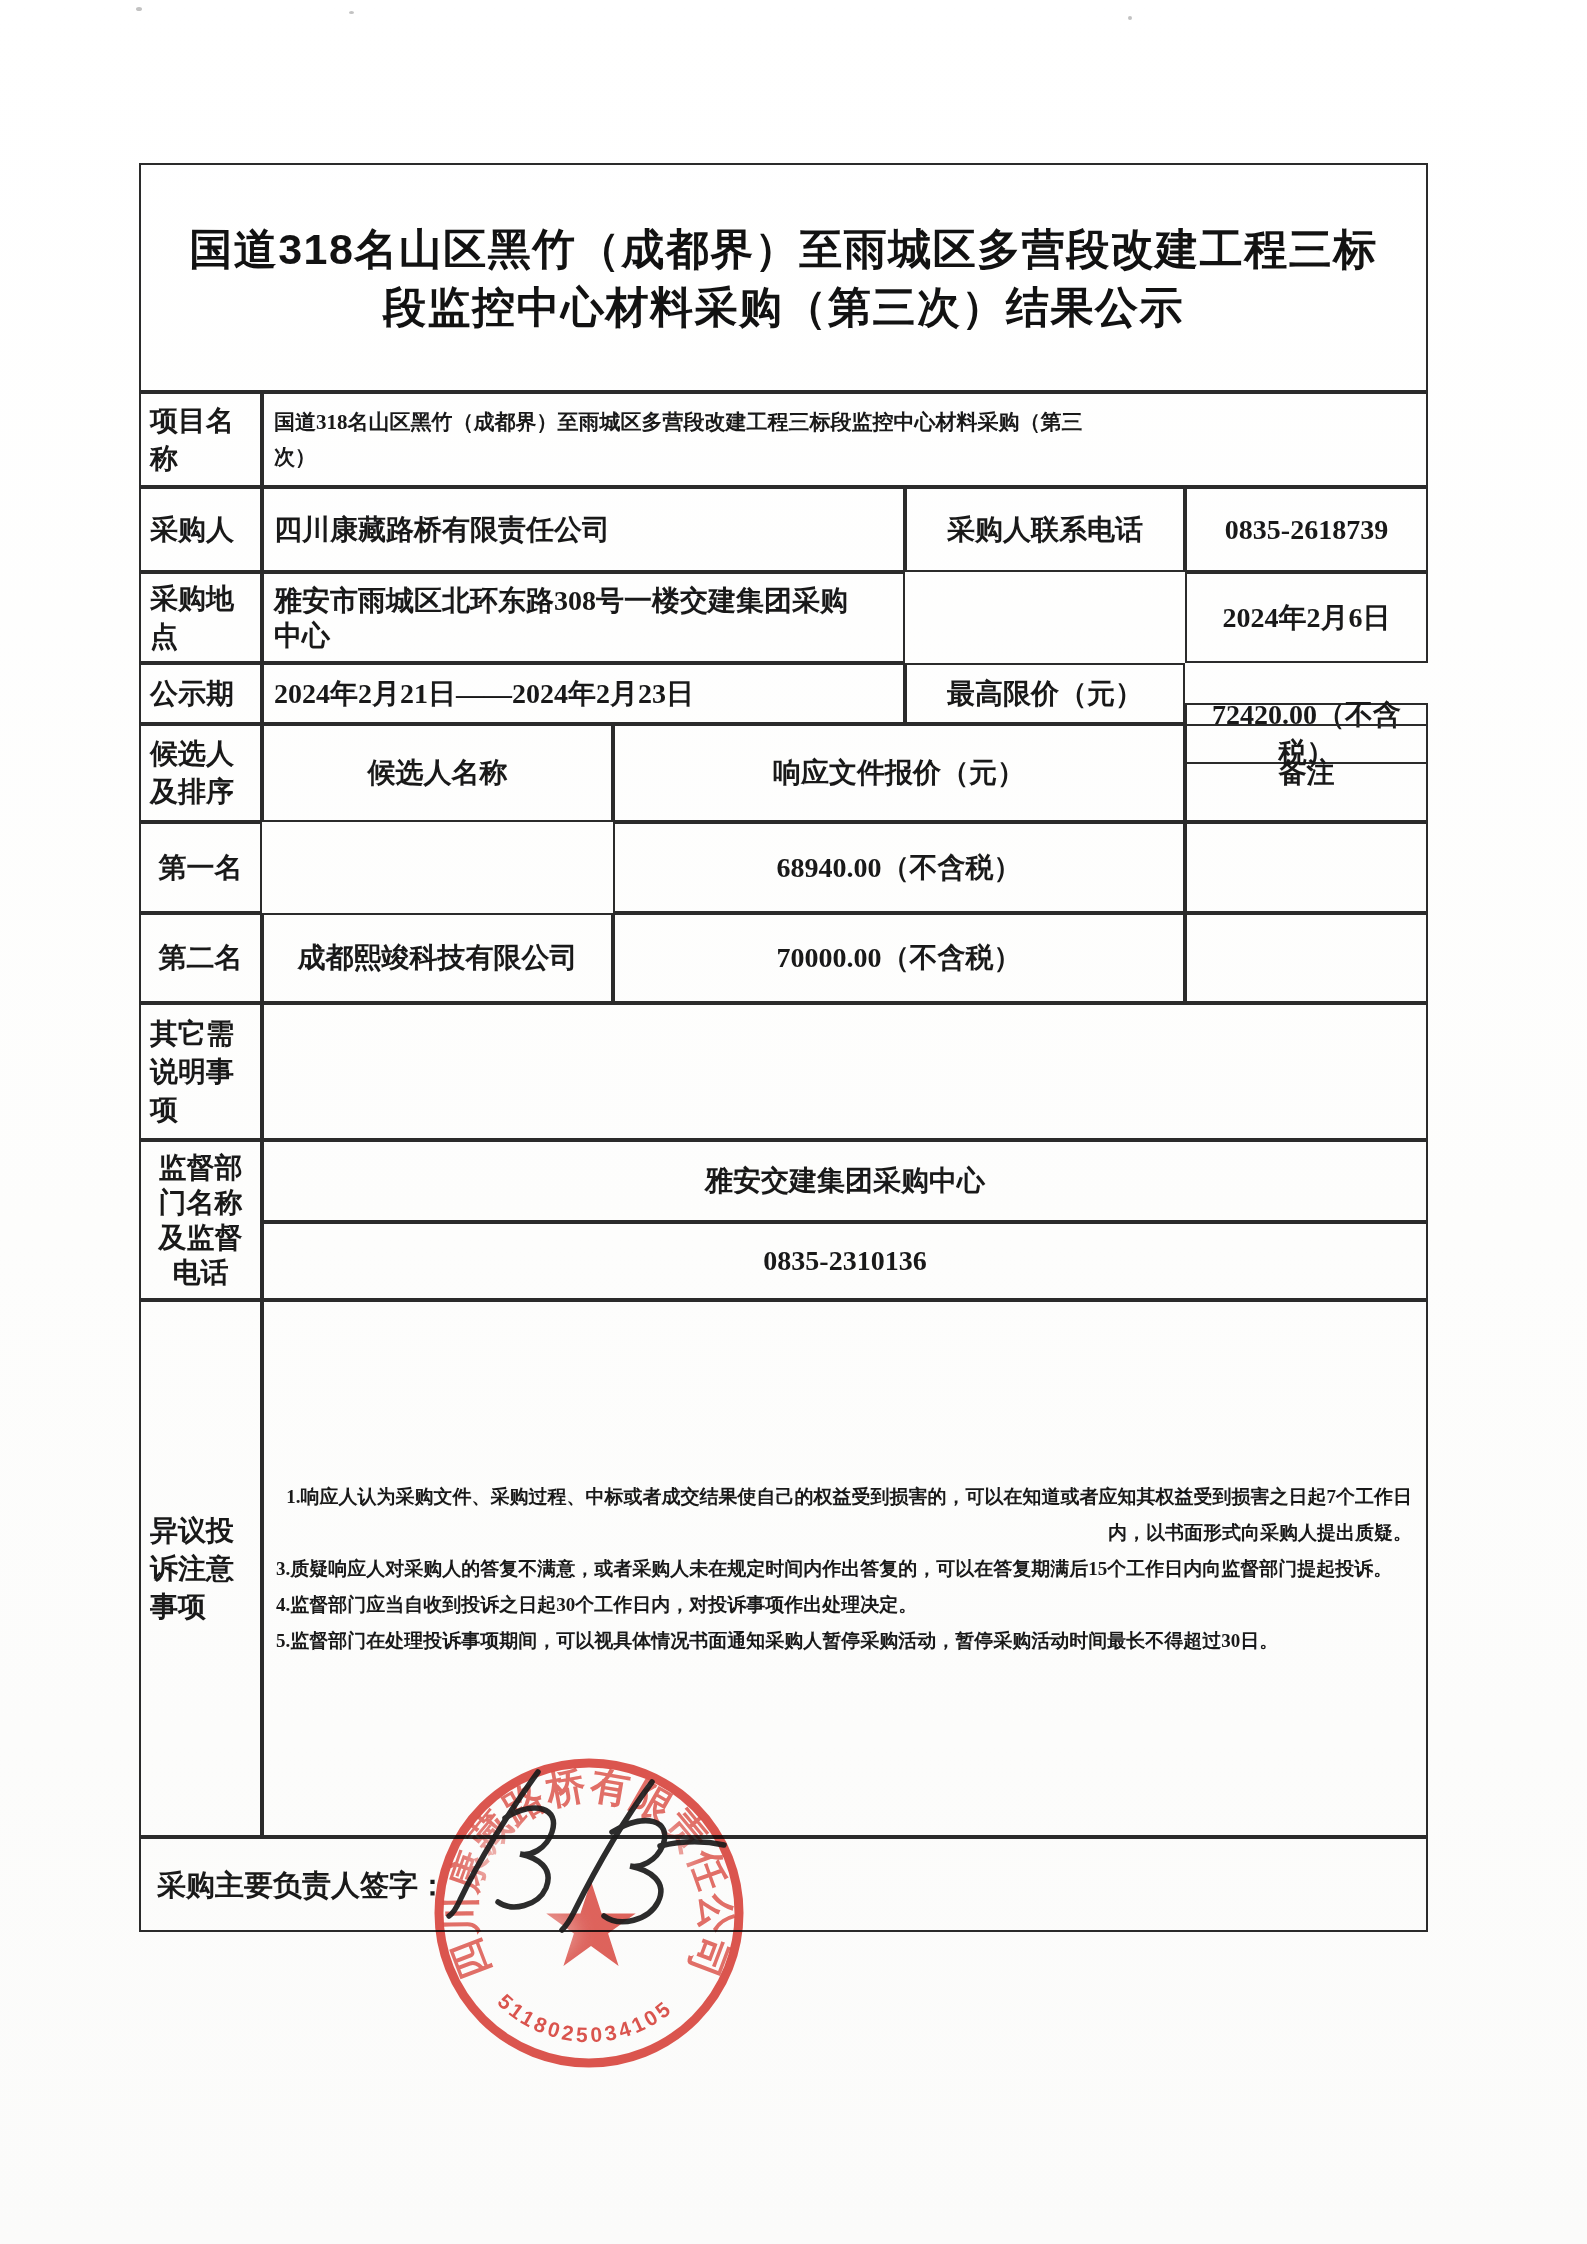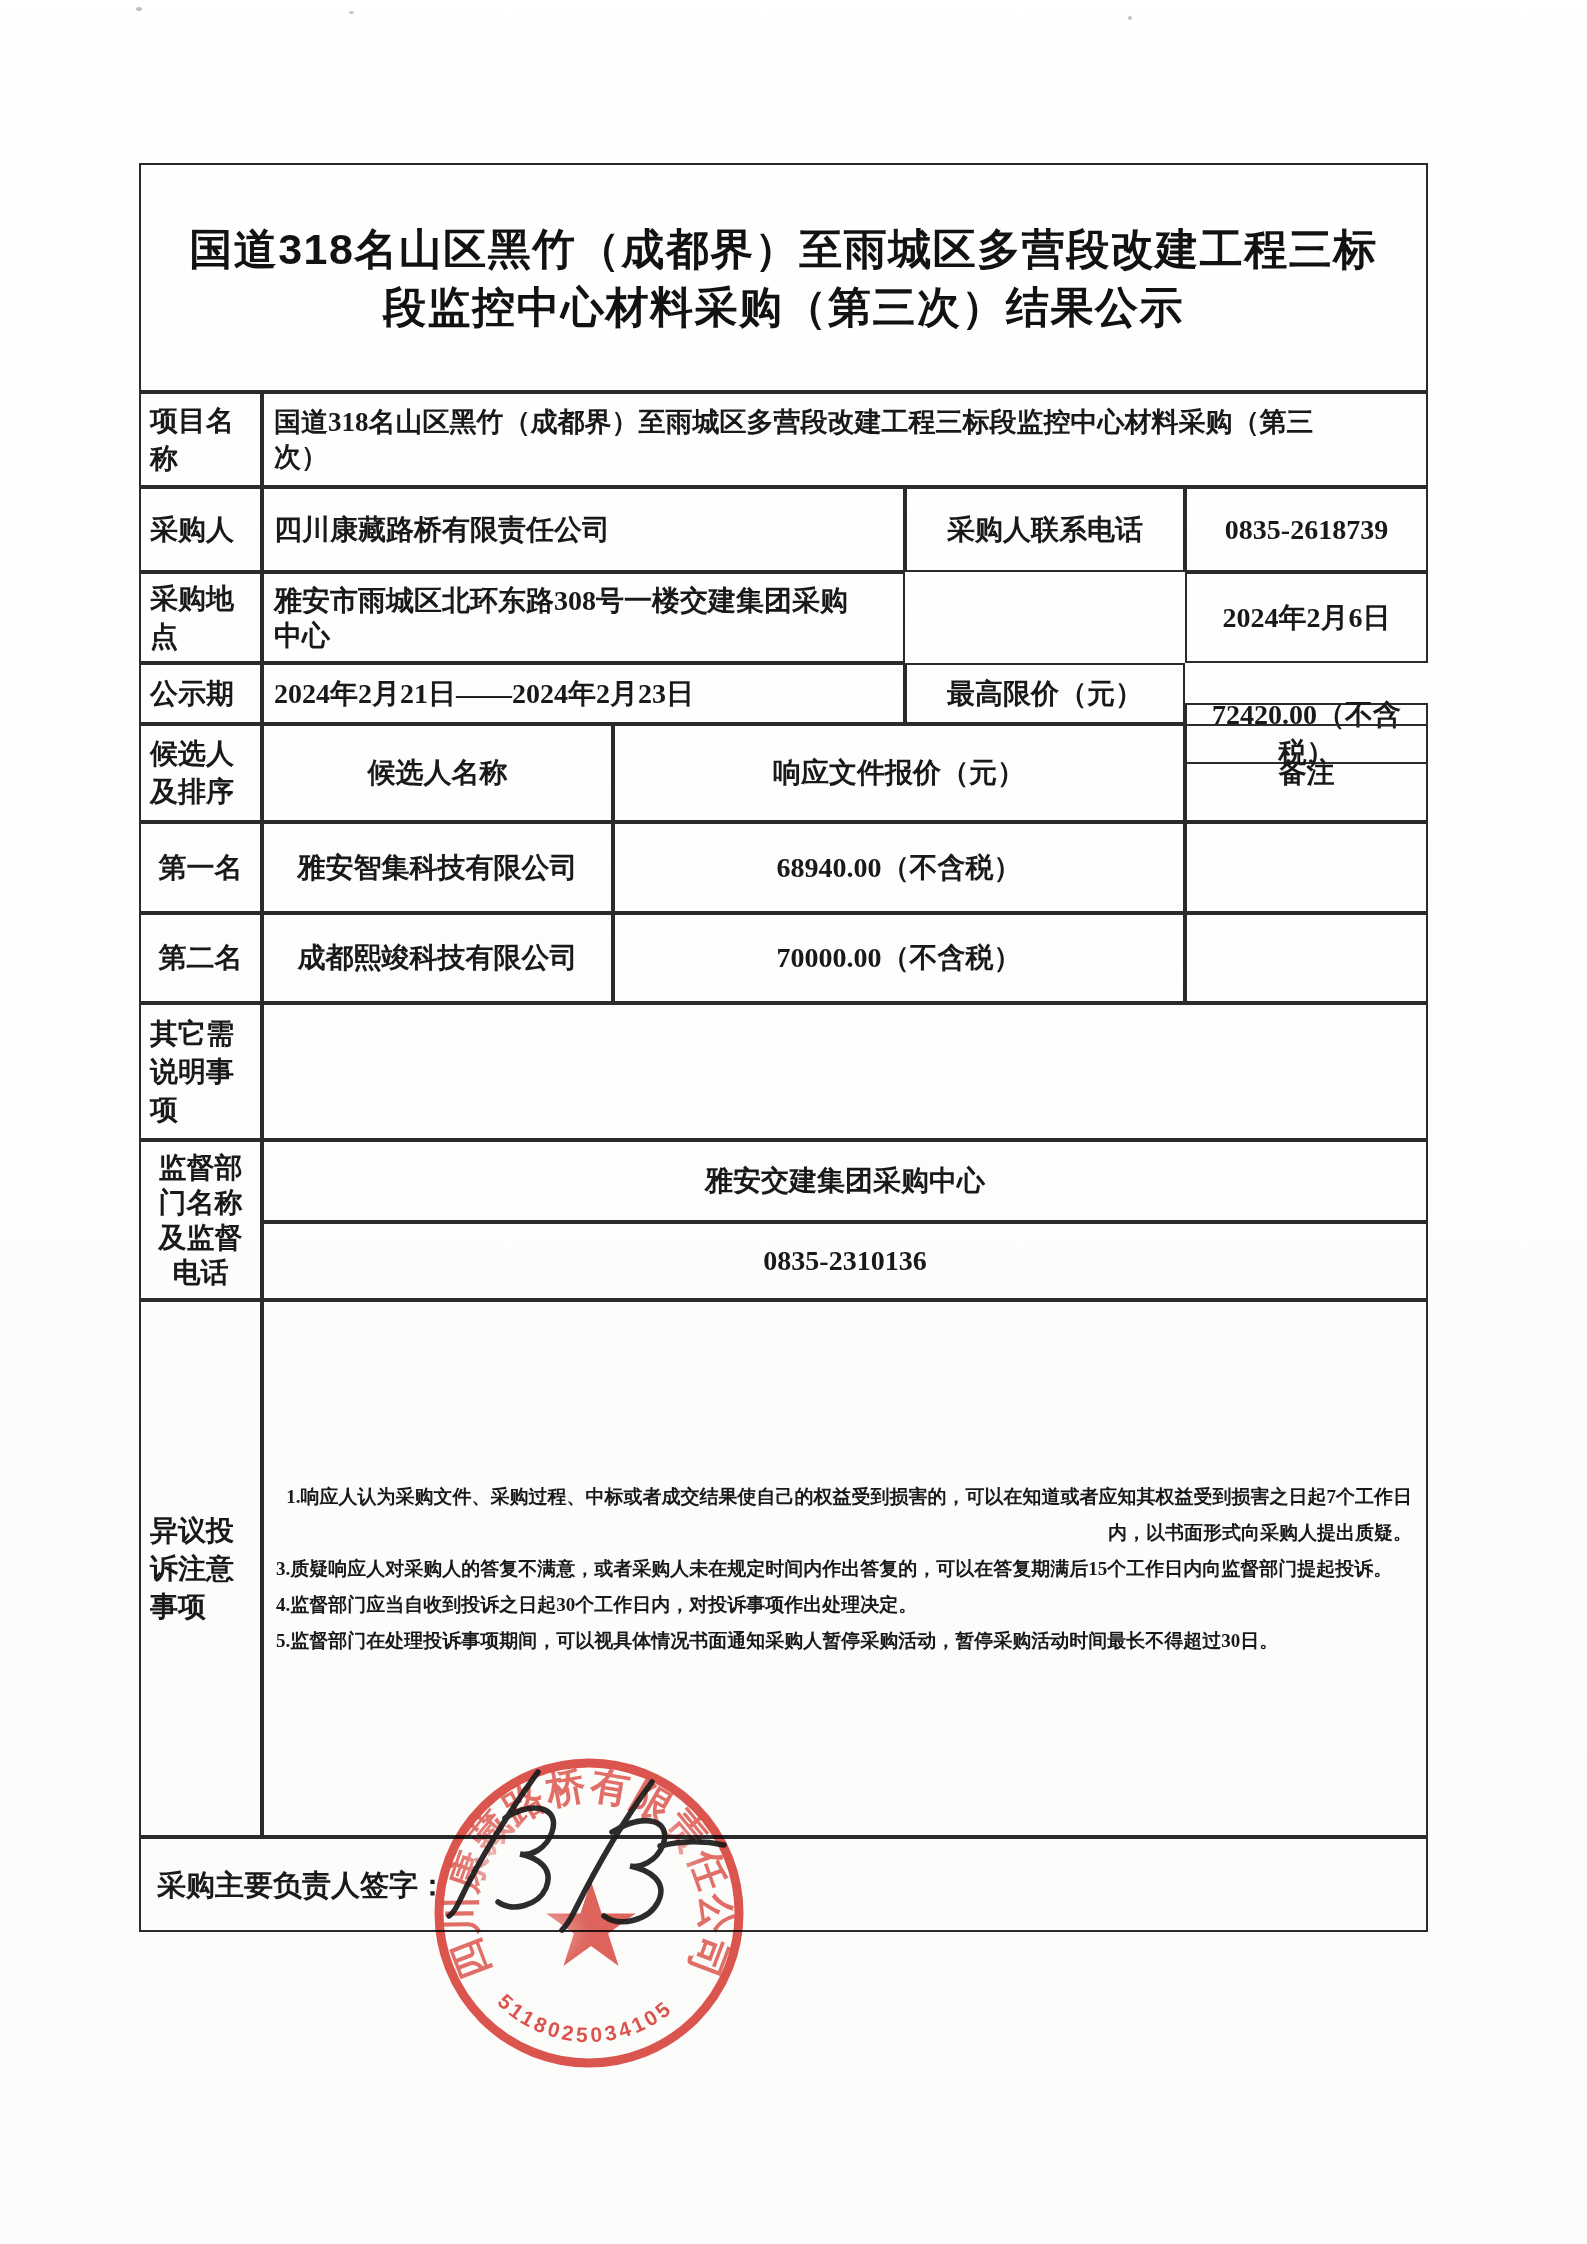--- a/index.html
+++ b/index.html
@@ -30,21 +30,21 @@
 
   <div class="speck" style="left:136px;top:7px;width:6px;height:4px;"></div>
   <div class="speck" style="left:349px;top:11px;width:5px;height:3px;"></div>
   <div class="speck" style="left:1128px;top:16px;width:4px;height:4px;"></div>
 
   <div class="cell c title-cell" style="left:139px;top:163px;width:1289px;height:229px;">国道318名山区黑竹（成都界）至雨城区多营段改建工程三标
 段监控中心材料采购（第三次）结果公示</div>
 
   <div class="cell l" style="left:139px;top:392px;width:123px;height:95px;">项目名
 称</div>
-  <div class="cell l value wrapv" style="left:262px;top:392px;width:1166px;height:95px;font-size:27px;">国道318名山区黑竹（成都界）至雨城区多营段改建工程三标段监控中心材料采购（第三
+  <div class="cell l value wrapv" style="left:262px;top:392px;width:1166px;height:95px;font-size:21px;">国道318名山区黑竹（成都界）至雨城区多营段改建工程三标段监控中心材料采购（第三
 次）</div>
 
   <div class="cell l" style="left:139px;top:487px;width:123px;height:85px;">采购人</div>
   <div class="cell l value" style="left:262px;top:487px;width:643px;height:85px;">四川康藏路桥有限责任公司</div>
   <div class="cell c" style="left:905px;top:487px;width:280px;height:85px;">采购人联系电话</div>
   <div class="cell c" style="left:1185px;top:487px;width:243px;height:85px;">0835-2618739</div>
 
   <div class="cell l" style="left:139px;top:572px;width:123px;height:91px;">采购地
 点</div>
   <div class="cell l value wrapv" style="left:262px;top:572px;width:643px;height:91px;">雅安市雨城区北环东路308号一楼交建集团采购
@@ -56,21 +56,20 @@
   <div class="cell c" style="left:905px;top:663px;width:280px;height:61px;">最高限价（元）</div>
   <div class="cell c" style="left:1185px;top:663px;width:243px;height:61px;margin-top:40px;">72420.00（不含税）</div>
 
   <div class="cell l" style="left:139px;top:724px;width:123px;height:98px;">候选人
 及排序</div>
   <div class="cell c" style="left:613px;top:724px;width:572px;height:98px;">响应文件报价（元）</div>
   <div class="cell c" style="left:262px;top:724px;width:351px;height:98px;">候选人名称</div>
   <div class="cell c" style="left:1185px;top:724px;width:243px;height:98px;">备注</div>
 
   <div class="cell c" style="left:139px;top:822px;width:123px;height:91px;">第一名</div>
-  <div class="cell c" style="left:262px;top:822px;width:351px;height:91px;">雅安智集科技有限公司</div>
   <div class="cell c" style="left:613px;top:822px;width:572px;height:91px;">68940.00（不含税）</div>
   <div class="cell c" style="left:1185px;top:822px;width:243px;height:91px;"></div>
 
   <div class="cell c" style="left:139px;top:913px;width:123px;height:90px;">第二名</div>
   <div class="cell c" style="left:262px;top:913px;width:351px;height:90px;">成都熙竣科技有限公司</div>
   <div class="cell c" style="left:613px;top:913px;width:572px;height:90px;">70000.00（不含税）</div>
   <div class="cell c" style="left:1185px;top:913px;width:243px;height:90px;"></div>
 
   <div class="cell l" style="left:139px;top:1003px;width:123px;height:137px;">其它需
 说明事

